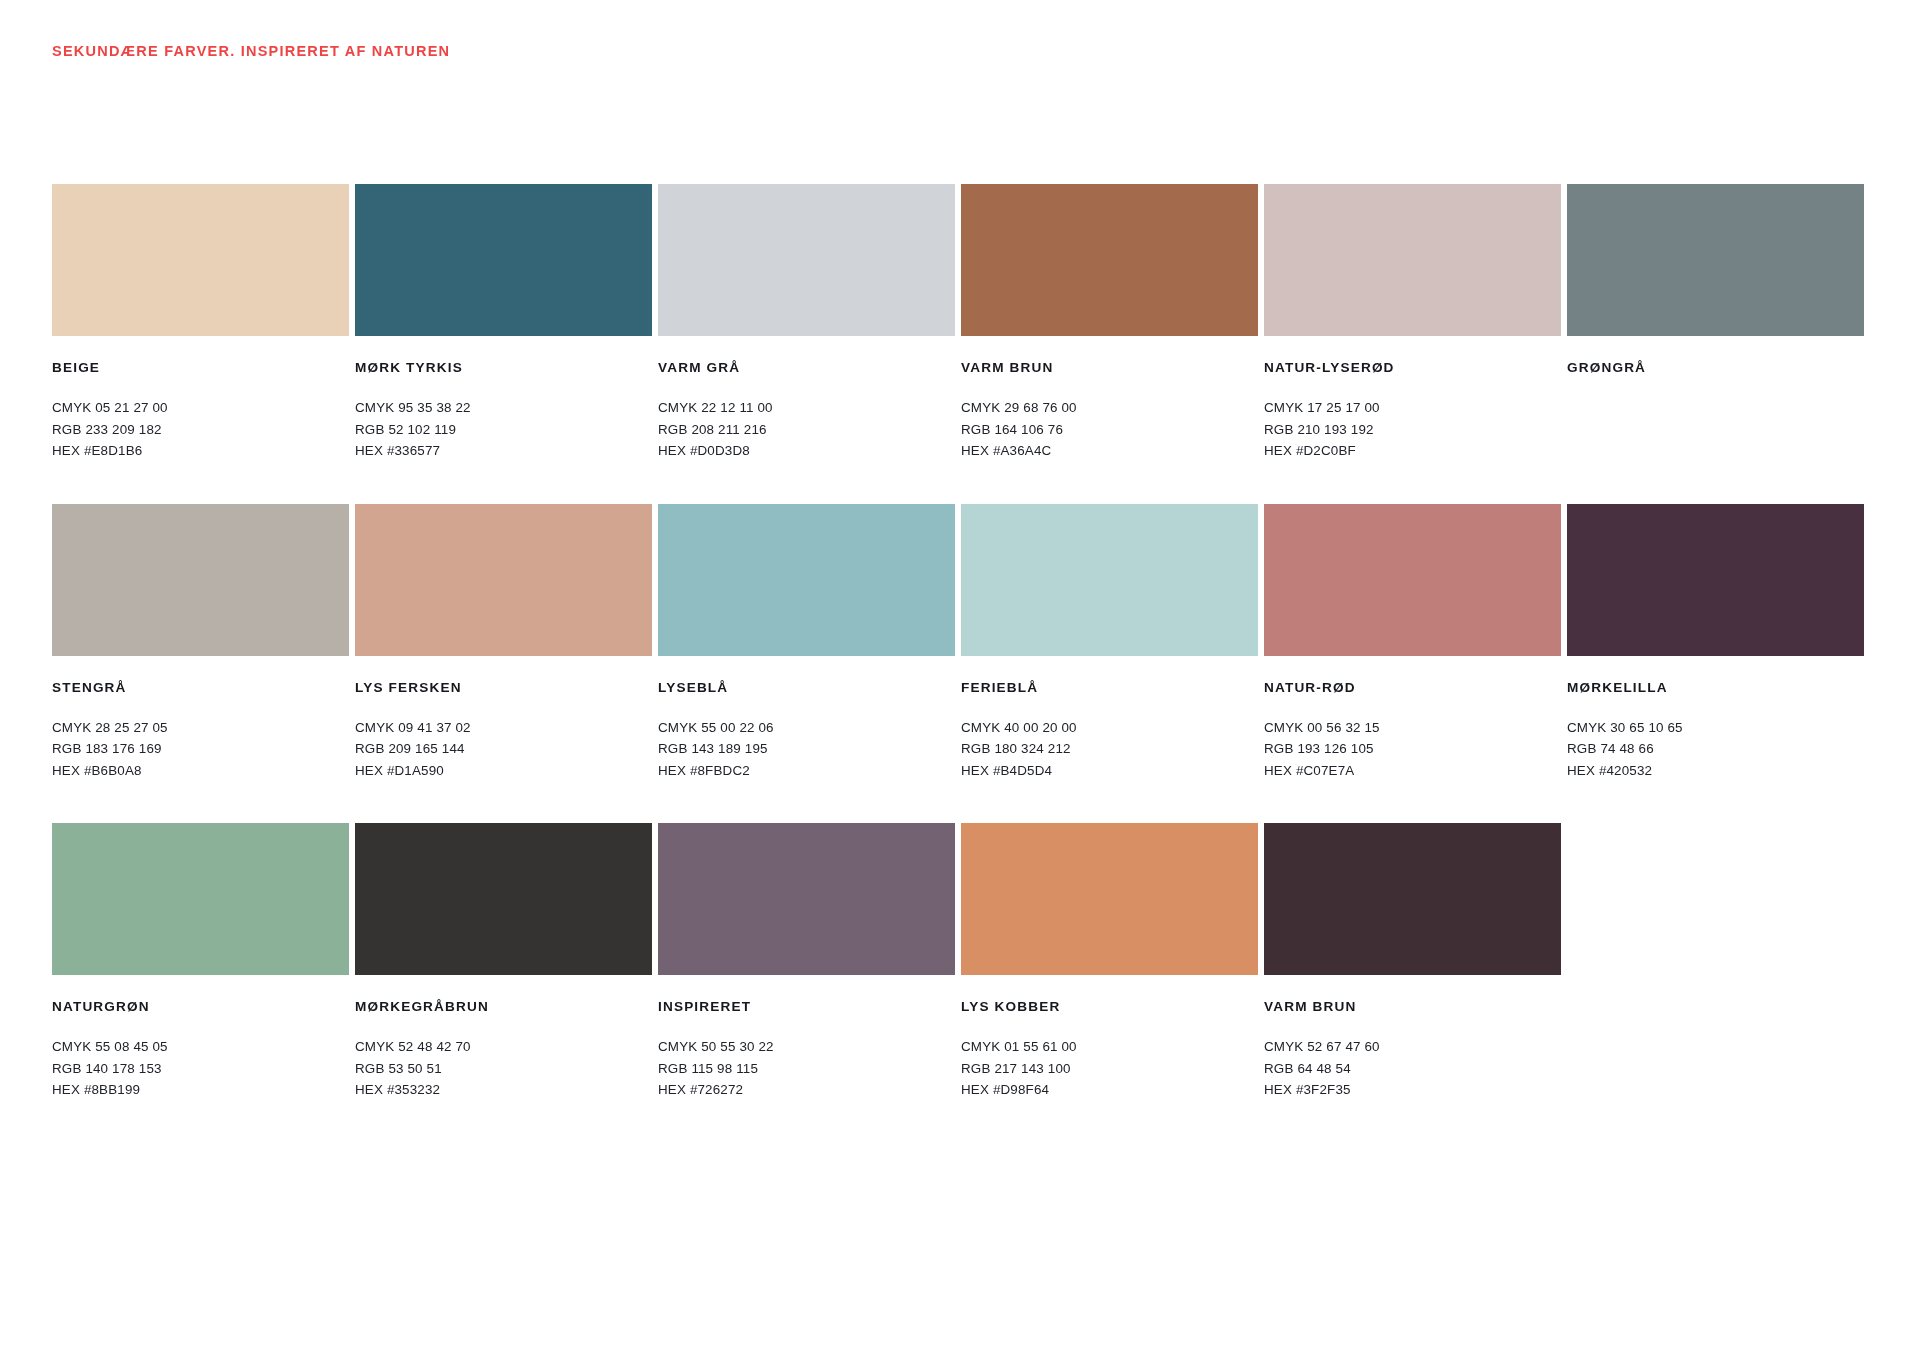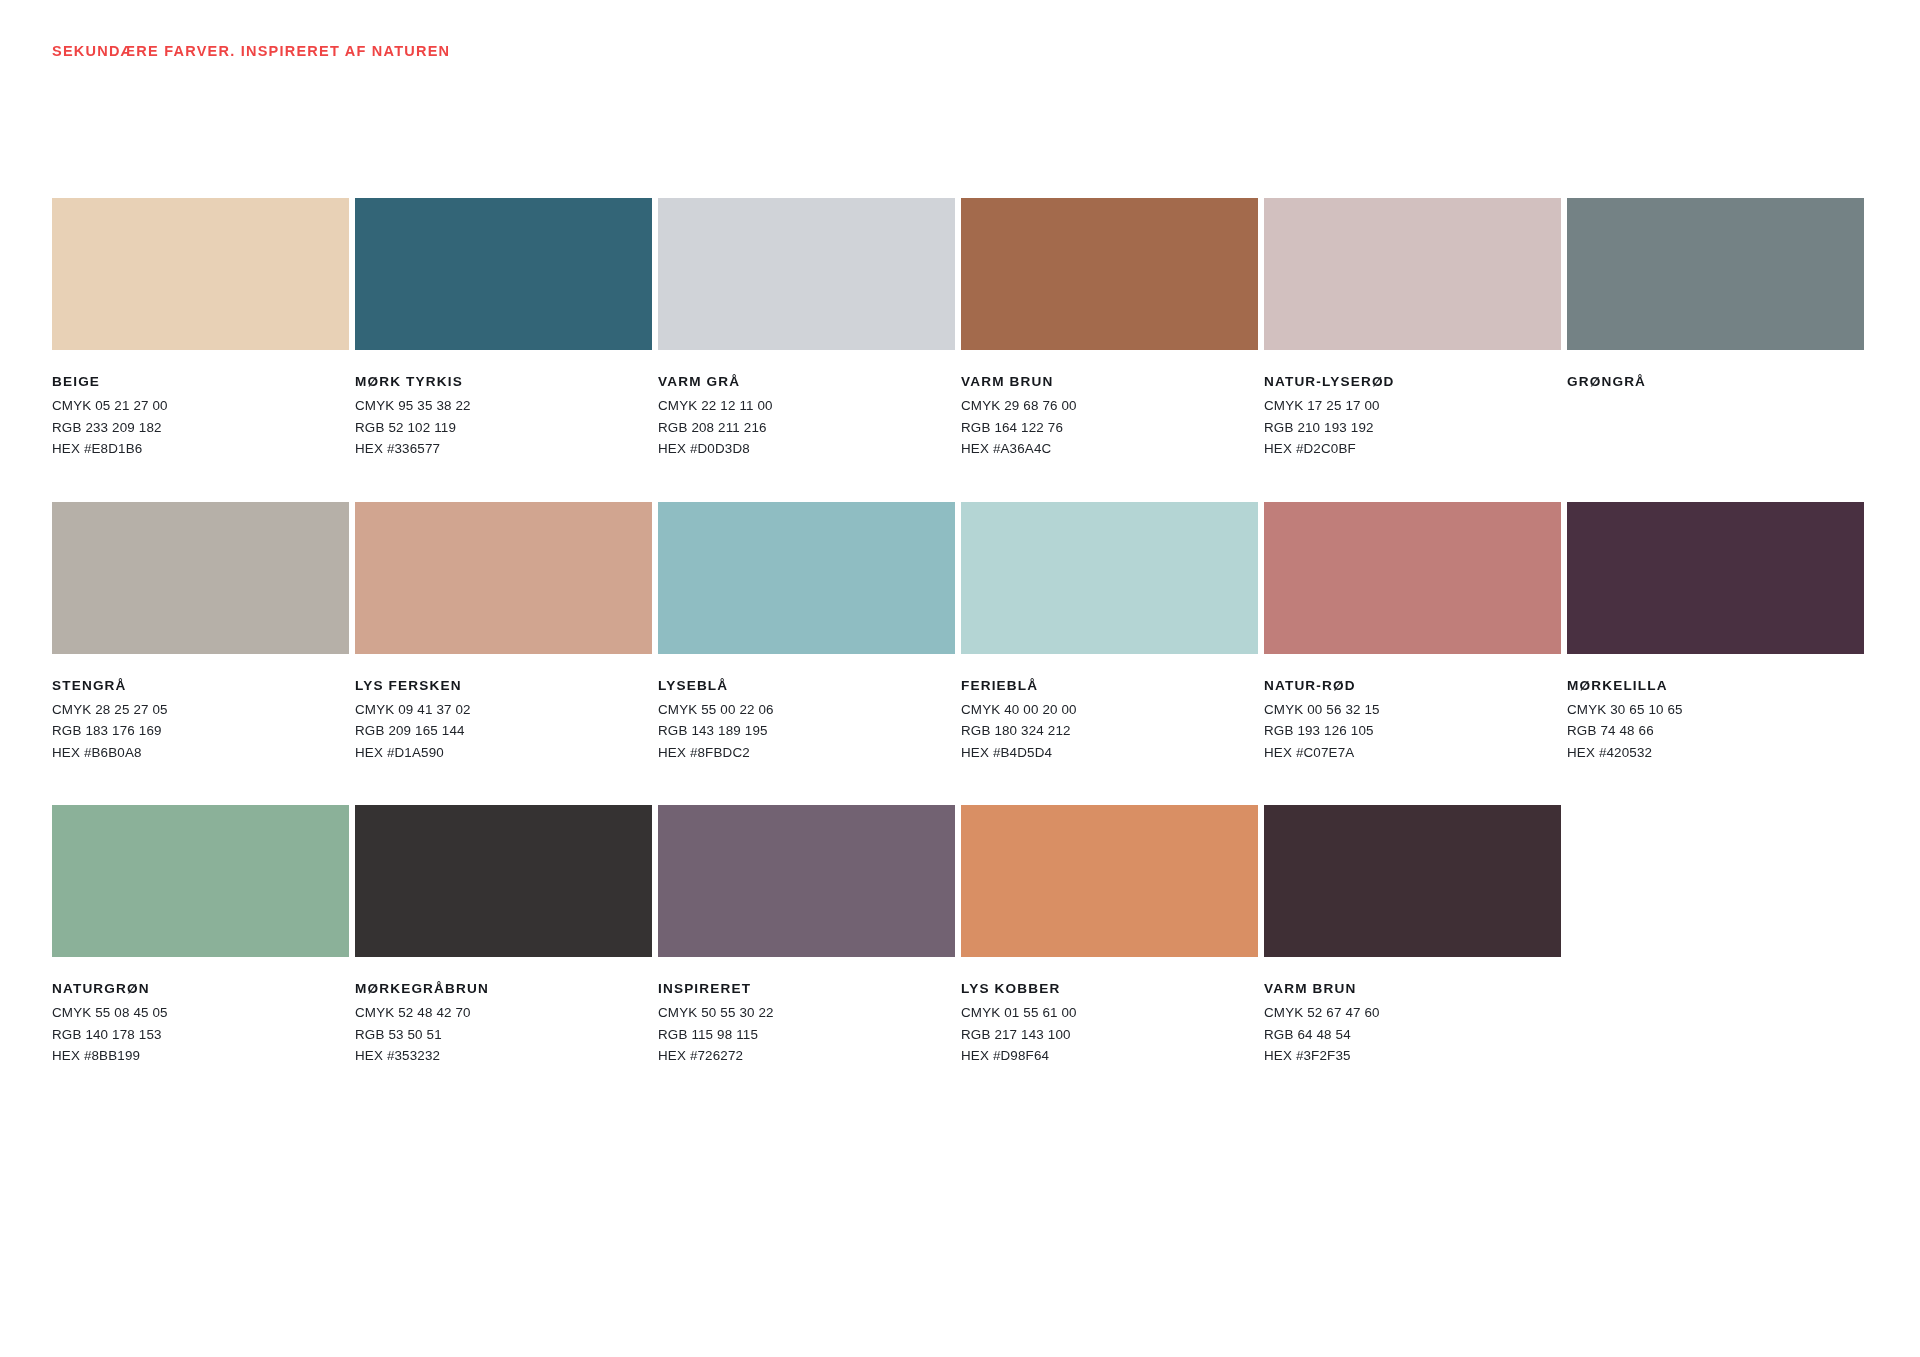--- a/index.html
+++ b/index.html
@@ -23,21 +23,21 @@
     font-size: 14.5px;
     font-weight: 700;
     letter-spacing: 0.085em;
     color: #ef4444;
     white-space: nowrap;
   }
 
   .grid {
     position: absolute;
     left: 52px;
-    top: 198px;
+    top: 184px;
     width: 1820px;
     display: grid;
     grid-template-columns: repeat(6, 303px);
     grid-auto-rows: auto;
     row-gap: 0px;
   }
 
   .swatch-cell {
     width: 303px;
     padding-right: 6px;
@@ -52,21 +52,21 @@
   .swatch-name {
     margin-top: 24px;
     font-size: 13.6px;
     font-weight: 700;
     letter-spacing: 0.085em;
     color: #15181d;
     white-space: nowrap;
   }
 
   .swatch-specs {
-    margin-top: 6px;
+    margin-top: 22px;
     font-size: 13.4px;
     font-weight: 400;
     letter-spacing: 0.012em;
     line-height: 21.5px;
     color: #20242a;
     white-space: nowrap;
   }
 
   .spec-line { display: block; }
 
@@ -106,21 +106,21 @@
         <span class="spec-line">CMYK 22 12 11 00</span>
         <span class="spec-line">RGB 208 211 216</span>
         <span class="spec-line">HEX #D0D3D8</span>
       </div>
     </div>
     <div class="swatch-cell">
       <div class="swatch-chip" style="background: rgb(163, 106, 76);"></div>
       <div class="swatch-name">VARM BRUN</div>
       <div class="swatch-specs">
         <span class="spec-line">CMYK 29 68 76 00</span>
-        <span class="spec-line">RGB 164 122 76</span>
+        <span class="spec-line">RGB 164 106 76</span>
         <span class="spec-line">HEX #A36A4C</span>
       </div>
     </div>
     <div class="swatch-cell">
       <div class="swatch-chip" style="background: rgb(210, 192, 191);"></div>
       <div class="swatch-name">NATUR-LYSERØD</div>
       <div class="swatch-specs">
         <span class="spec-line">CMYK 17 25 17 00</span>
         <span class="spec-line">RGB 210 193 192</span>
         <span class="spec-line">HEX #D2C0BF</span>

